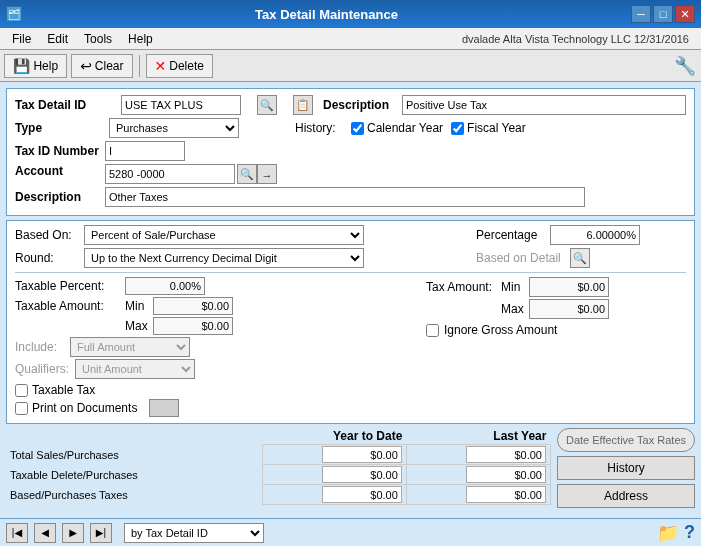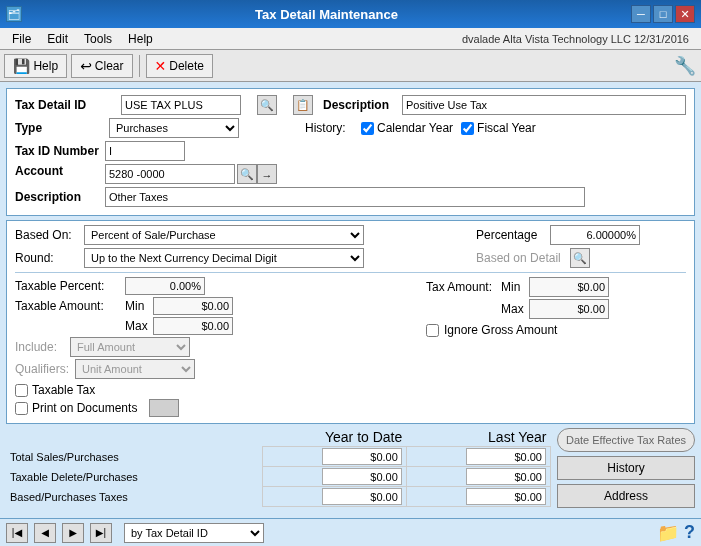--- a/index.html
+++ b/index.html
@@ -94,21 +94,21 @@
     .side-buttons { display: flex; flex-direction: column; gap: 4px; min-width: 110px; }
     .side-btn {
       background: #e0e0e0; border: 1px solid #888;
       padding: 4px 8px; cursor: pointer; font-size: 12px; text-align: center;
       min-height: 24px;
     }
     .side-btn.disabled { color: #999; background: #e8e8e8; cursor: default; }
 
     
     .ytd-table { width: 100%; font-size: 11px; border-collapse: collapse; }
-    .ytd-table th { font-size: 14px; font-weight: normal; text-align: right; padding: 1px 4px; }
+    .ytd-table th { font-size: 12px; font-weight: bold; text-align: right; padding: 1px 4px; }
     .ytd-table th:first-child { text-align: left; }
     .ytd-table td { padding: 1px 4px; border: 1px solid #ccc; text-align: right; font-size: 11px; }
     .ytd-table td:first-child { text-align: left; border: none; }
     .ytd-input { border: 1px solid #aaa; height: 17px; width: 80px; text-align: right; font-size: 11px; padding: 1px 3px; background: white; }
 
     
     .status-bar {
       background: #d4e8f8;
       border-top: 1px solid #6aa0c8;
       height: 28px;
@@ -173,21 +173,21 @@
         <input class="field-input" value="USE TAX PLUS" style="width: 120px;">
         <div class="icon-btn">🔍</div>
         <div class="icon-btn">📋</div>
       </div>
       <div style="display:flex; align-items:center; gap:4px; flex:1;">
         <span style="font-weight:bold; font-size:12px; min-width:75px;">Description</span>
         <input class="field-input" value="Positive Use Tax" style="flex: 1 1 0%;">
       </div>
     </div>
 
-    <div style="display:flex; align-items:center; margin-bottom:3px; gap:10px;">
+    <div style="display:flex; align-items:center; margin-bottom:3px; ">
       <div style="display:flex; align-items:center; gap:4px; min-width:280px;">
         <span class="lbl" style="min-width:90px; font-weight:bold; font-size:12px;">Type</span>
         <select class="field-select" style="width:130px;">
           <option>Purchases</option>
           <option>Sales</option>
         </select>
       </div>
       <div style="display:flex; align-items:center; gap:8px; flex:1;">
         <span style="font-size:12px; min-width:48px;">History:</span>
         <label style="display:flex; align-items:center; gap:3px; font-size:12px; cursor:pointer;">

